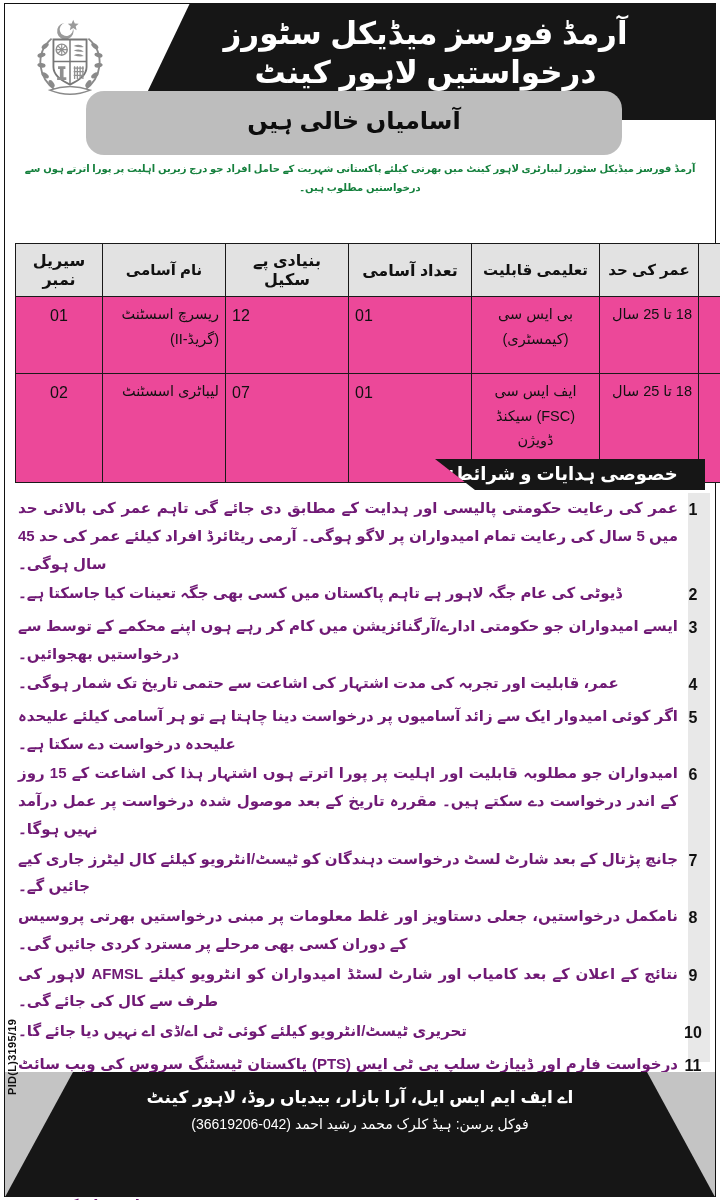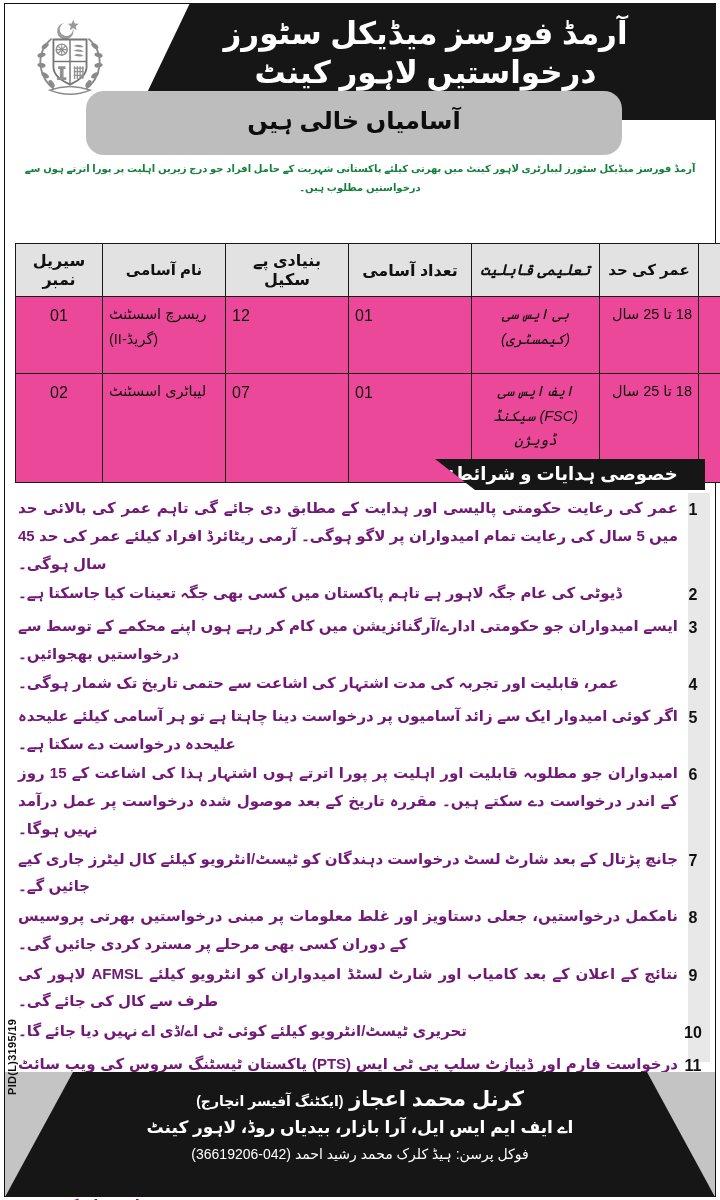--- a/index.html
+++ b/index.html
@@ -126,24 +126,24 @@
     height: 42px;
     text-align: center;
     vertical-align: middle;
   }
   .jobs-table td {
     font-size: 14.5px;
     line-height: 1.7;
     background: #ec4899;
   }
   .c-serial  { width: 74px;  text-align: center; font-size: 16px !important; }
-  .c-name    { width: 110px; text-align: left; }
+  .c-name    { width: 110px; text-align: right; }
   .c-scale   { width: 110px; text-align: left; font-size: 16px !important; margin-top: 12px; }
   .c-posts   { width: 110px; text-align: left; font-size: 16px !important; }
-  .c-qual    { width: 115px; text-align: center; font-style: italic; }
+  .c-qual    { width: 115px; text-align: center; }
   .c-age     { width: 86px;  text-align: right; }
   .c-quota   { width: 85px;  text-align: center; }
   .row-1 td { height: 66px; }
   .row-2 td { height: 98px; }
 
   
   .cond-banner {
     position: absolute;
     right: 15px;
     top: 459px;
@@ -407,23 +407,19 @@
       <div class="cond-body">مکمل شدہ درخواست فارم ہمراہ ڈیپازٹ سلپ پی ٹی ایس (PTS) پاکستان ٹیسٹنگ سروس، 3rd فلور، عدیل پلازہ، فضل حق روڈ، بلیو ایریا، اسلام آباد کے پتہ پر بذریعہ کوریئر سروس بھجوائی جاسکتی ہے۔</div>
     </div>
 
   </div>
 
   <div class="footer">
     <div class="footer-grayL"></div>
     <div class="footer-grayR"></div>
     <div class="footer-black"></div>
     <div class="footer-inner">
-      <div class="f-line1">
-        <span>کرنل محمد اعجاز</span>
-        <span class="small">(ایکٹنگ آفیسر انچارج)</span>
-      </div>
       <div class="f-line2">اے ایف ایم ایس ایل، آرا بازار، بیدیاں روڈ، لاہور کینٹ</div>
       <div class="f-line3">فوکل پرسن: ہیڈ کلرک محمد رشید احمد (042-36619206)</div>
     </div>
   </div>
   <div class="pid">PID(L)3195/19</div>
 
 </div>
 
 </body></html>

